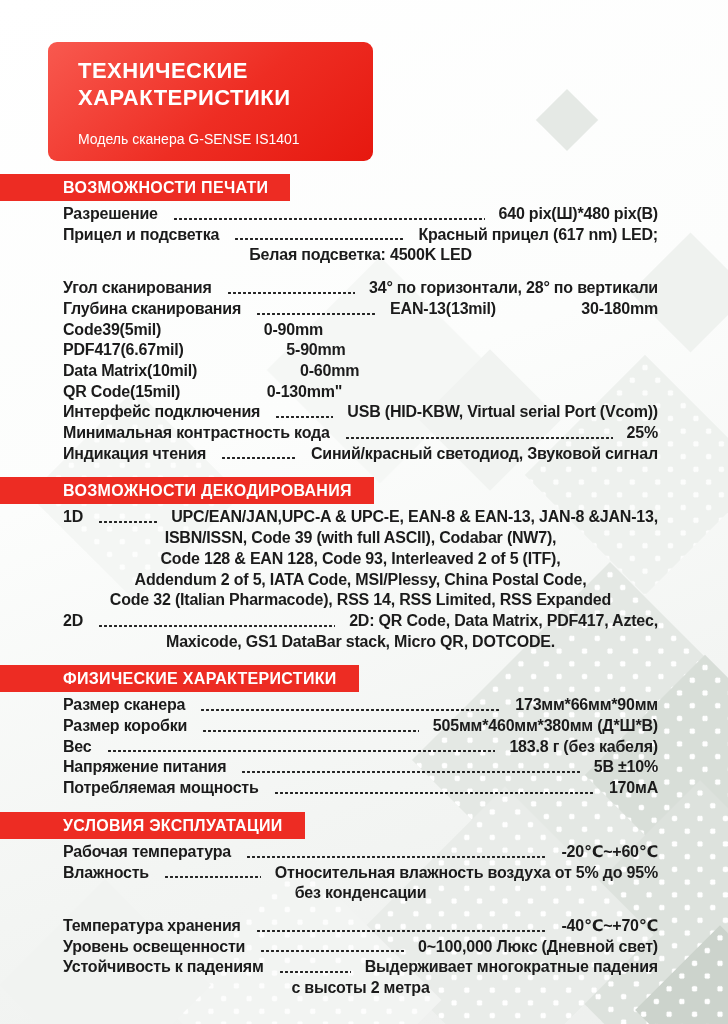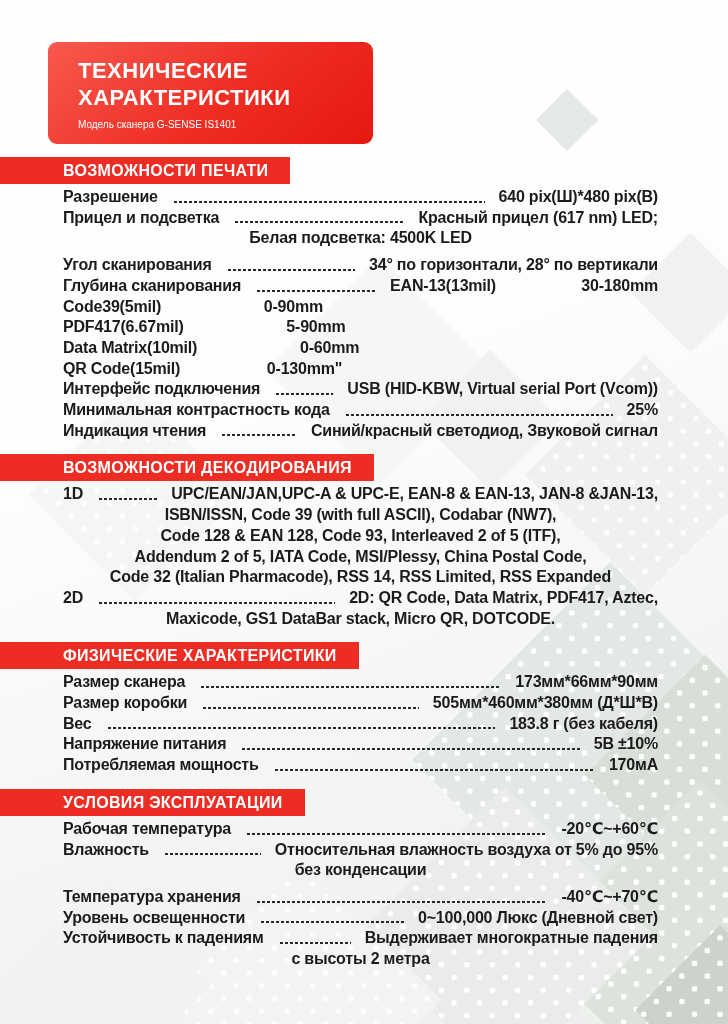--- a/index.html
+++ b/index.html
@@ -21,36 +21,36 @@
   }
   
   .content{position:relative;z-index:2;padding:42px 70px 0 63px;}
   .badge{
     width:280px;margin-left:-15px;border-radius:9px;
     padding:15px 15px 14px 30px;
     background:linear-gradient(140deg,#f8594f 0%,#ee2d23 55%,#e6180f 100%);
     color:#ffffff;
   }
   .badge-title{font-size:22px;font-weight:bold;line-height:27px;letter-spacing:.5px;}
-  .badge-sub{font-size:10px;margin-top:8px;}
+  .badge-sub{font-size:14px;margin-top:20px;}
   .sec{margin-top:13px;}
   .sec:first-of-type{margin-top:14px;}
   .sec-bar{
     display:inline-block;margin-left:-63px;
     padding:4px 22px 4px 63px;background:#ed2c23;color:#ffffff;
     font-weight:bold;font-size:16px;line-height:19px;letter-spacing:.3px;
     white-space:nowrap;
   }
   .rows{margin-top:3px;}
   .row{
     display:flex;align-items:baseline;
     font-size:16px;font-weight:bold;letter-spacing:-.2px;
     line-height:20.7px;white-space:nowrap;gap:12px;
   }
-  .row.gap{margin-top:6px;}
+  .row.gap{margin-top:12px;}
   .row.cont{justify-content:center;}
   .row.pair{}
   .row .dots{
     flex:1 1 auto;min-width:10px;height:4px;align-self:flex-end;
     margin:0 2px 4px 3px;
     background-image:radial-gradient(circle at 2.5px 2px,#222222 1.1px,rgba(0,0,0,0) 1.45px);
     background-size:5px 4px;background-repeat:repeat-x;
   }
   .row .c2{width:150px;text-align:right;}
 </style>

